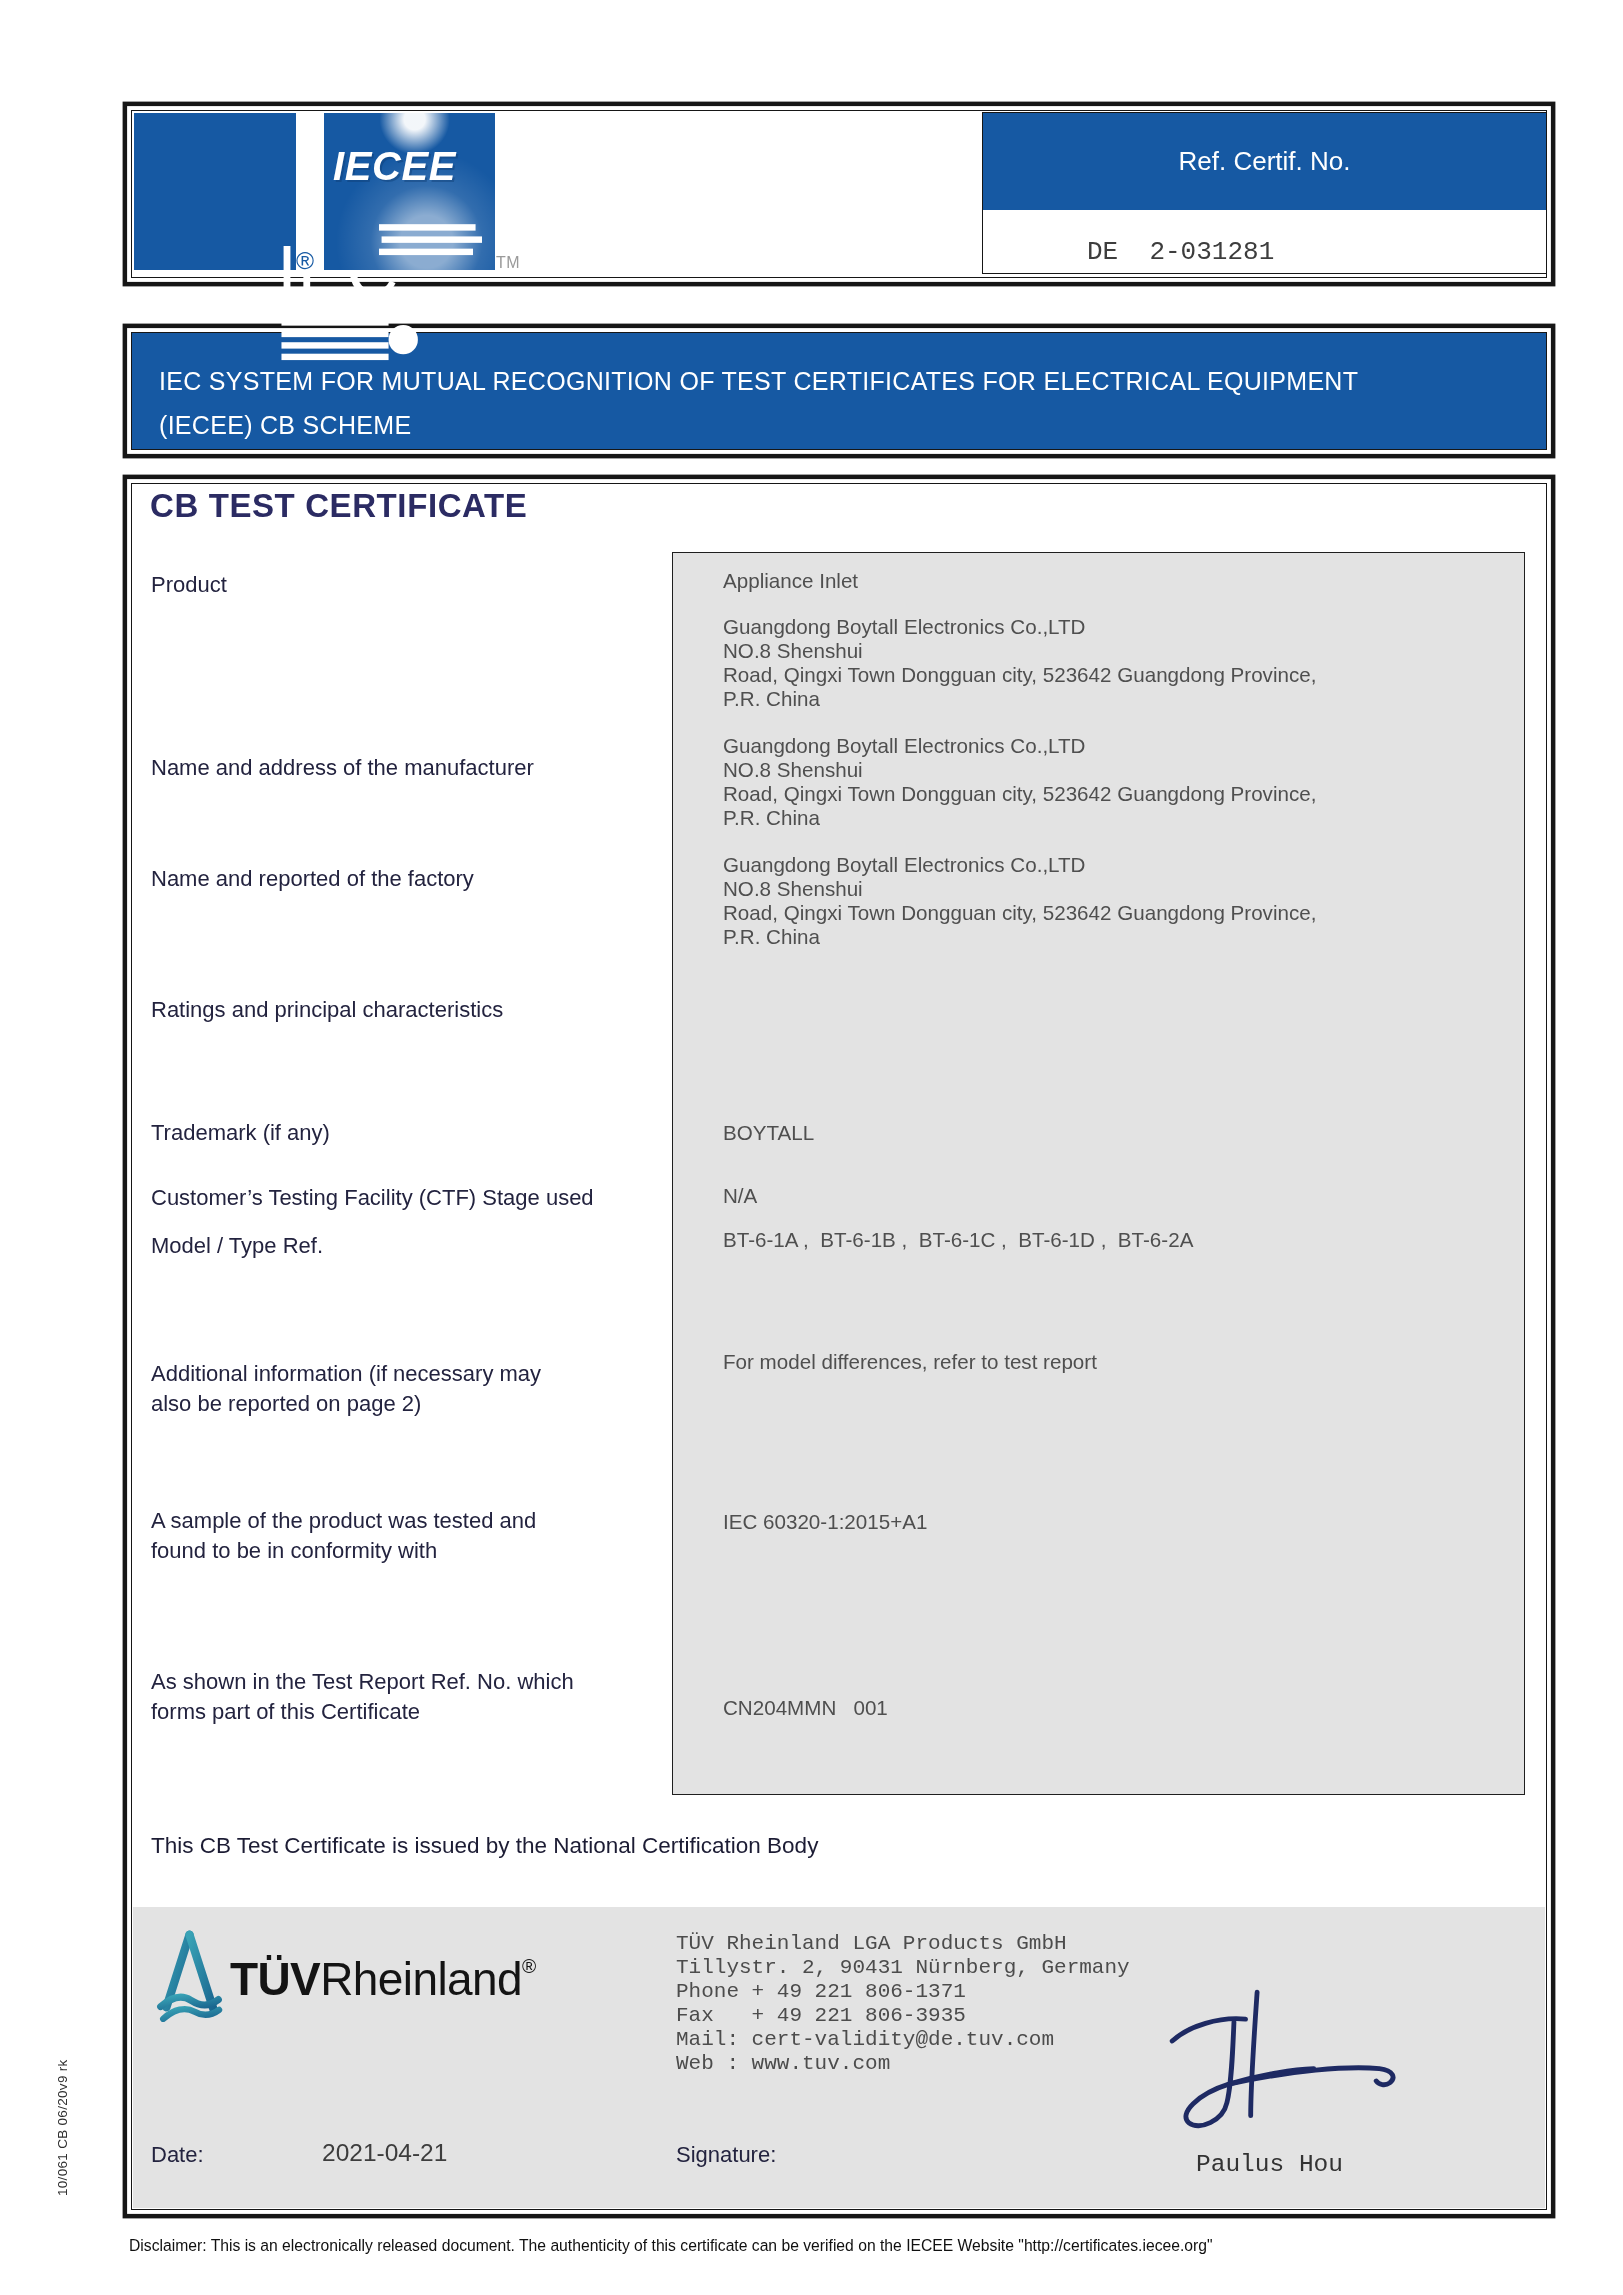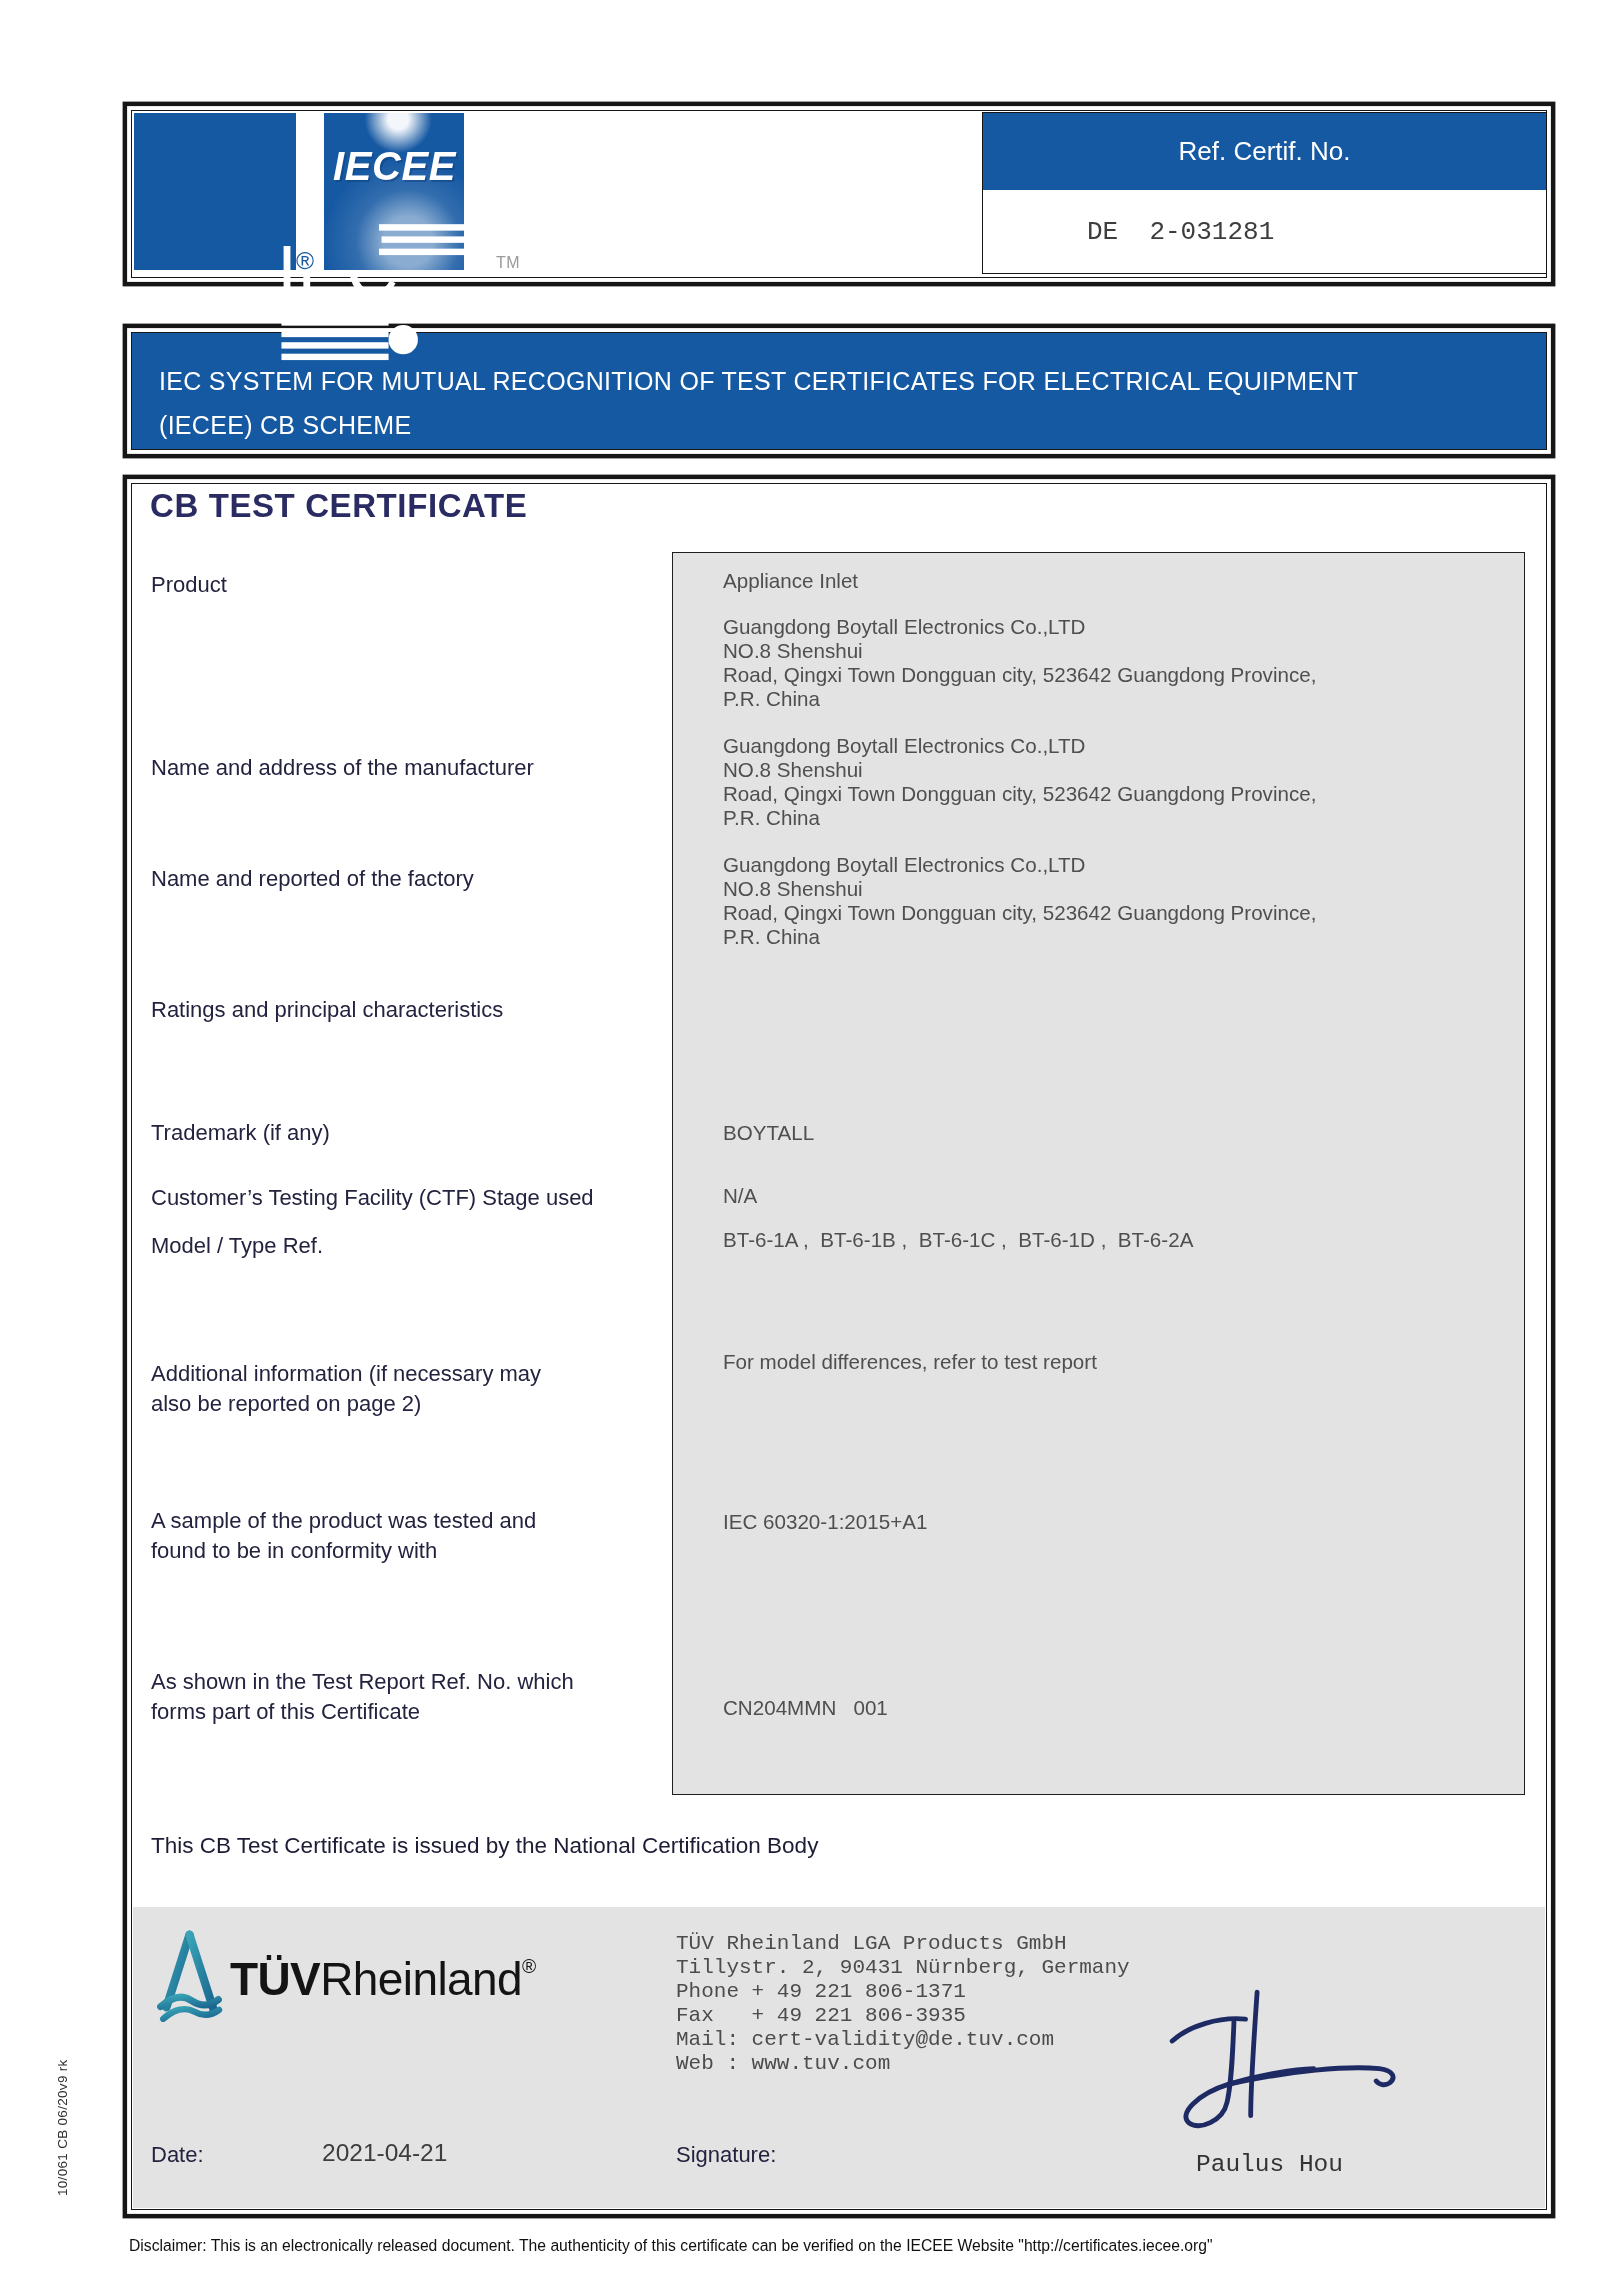--- a/index.html
+++ b/index.html
@@ -15,32 +15,32 @@
   .main-frame   { left:131px; top:483px; width:1416px; height:1727px; }
 
   .banner-frame .bl { padding-left:27px; font-size:25px; line-height:44px; letter-spacing:0.3px; }
   .banner-frame .bl.first { padding-top:26px; }
 
   
   .iec-box { position:absolute; left:134px; top:113px; width:162px; height:157px; background:#1659a3; }
   .iec-text { position:absolute; left:143px; top:117px; color:#fff; font-size:72px; font-weight:400; letter-spacing:0.6px; }
   .iec-lines { position:absolute; left:147px; top:205px; }
   .iec-reg { position:absolute; left:296px; top:247px; color:#1659a3; font-size:24.5px; }
-  .iecee-box { position:absolute; left:324px; top:113px; width:140px; height:157px; background:
+  .iecee-box { position:absolute; left:324px; top:113px; width:171px; height:157px; background:
        radial-gradient(circle at 53% 4%, rgba(255,255,255,.95) 0 6%, rgba(255,255,255,0) 20%),
        radial-gradient(circle at 60% 82%, rgba(255,255,255,.50) 0 16%, rgba(255,255,255,.12) 34%, rgba(255,255,255,0) 55%),
        #1659a3; overflow:hidden; }
   .iecee-text { position:absolute; left:9px; top:31px; color:#fff; font-size:40px; font-weight:800; font-style:italic;
                 letter-spacing:0.6px; text-shadow:1.9px 1.9px 0 rgba(13,58,110,.4); }
   .iecee-lines { position:absolute; left:55px; top:111px; }
   .iecee-tm { position:absolute; left:496px; top:254px; color:#9a9a9a; font-size:16px; letter-spacing:0.6px; }
 
   
   .ref-box { position:absolute; left:982px; top:112px; width:565px; height:162px; border:1.3px solid #161616; background:#fff; }
-  .ref-head { height:77px; background:#1659a3; color:#fff; font-size:26px; display:flex; align-items:center; justify-content:center; }
+  .ref-head { height:97px; background:#1659a3; color:#fff; font-size:26px; display:flex; align-items:center; justify-content:center; }
   .ref-value { padding:27px 0 0 104px; font-family:"Liberation Mono","DejaVu Sans Mono",monospace;
                font-size:26px; color:#3d3d3d; white-space:pre; }
 
   
   .title { position:absolute; left:150px; top:487px; font-size:33px; font-weight:700; color:#2b2b63; letter-spacing:0.6px; }
   .value-box { position:absolute; left:672px; top:552px; width:853px; height:1243px; background:#e3e3e3; border:1.9px solid #1f1f1f; }
   .label { position:absolute; left:151px; width:528px; font-size:22px; line-height:30px; color:#23233f; white-space:pre-wrap; }
   .value { position:absolute; left:696px; width:811px; font-family:Liberation Sans, sans-serif;
            font-size:20.6px; line-height:24px; color:#4f4f4f; white-space:pre-wrap;margin-left:27px; }
   .lb0{top:570px}.lb1{top:640px}.lb2{top:753px}.lb3{top:864px}.lb4{top:995px}.lb5{top:1118px}

